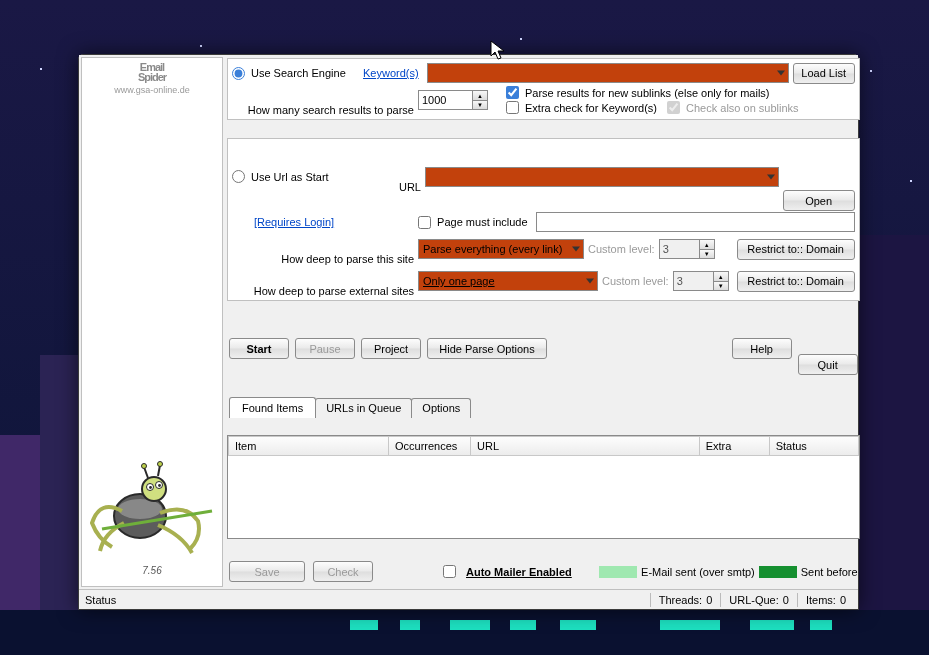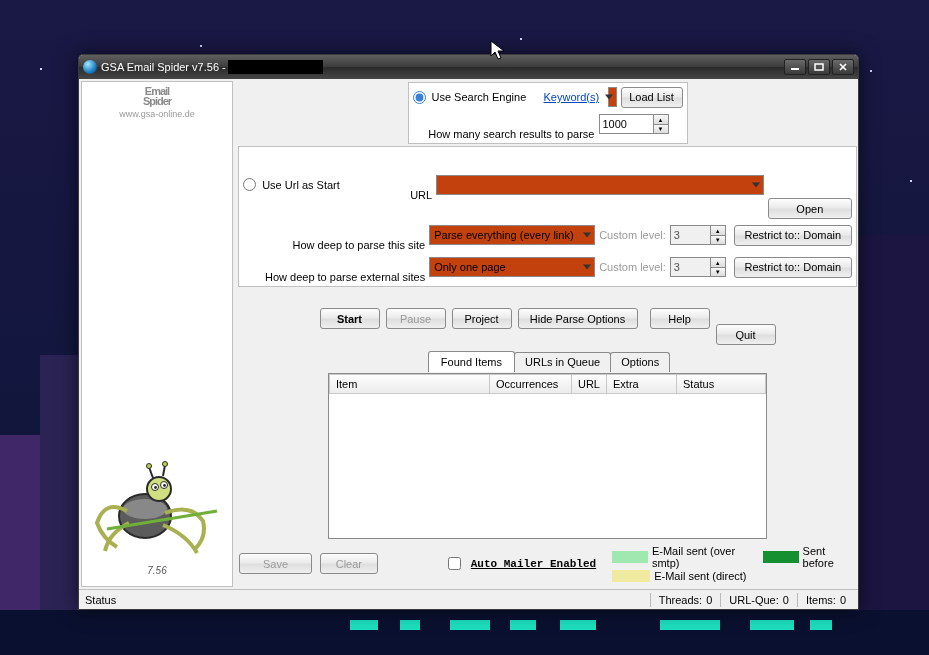--- a/index.html
+++ b/index.html
@@ -21,21 +21,21 @@
   .title-spacer { flex:1; }
   .winbtns { display:flex; gap:2px; }
   .winbtn { width:22px; height:16px; background:linear-gradient(#6a6a6a,#3a3a3a); border:1px solid #222; border-radius:2px; color:#fff; display:flex; align-items:center; justify-content:center; font-size:10px; cursor:pointer;}
   .winbody { flex:1; display:flex; flex-direction:column; background:#f0f0f0; padding:0; }
   .top-section { display:flex; }
   .sidebar { width:152px; background:#fff; border:1px solid #c0c0c0; margin:2px; display:flex; flex-direction:column; align-items:center; padding-top:4px;}
   .logo-text { font-family: Georgia, "Times New Roman", serif; font-weight:bold; font-size:36px; line-height:0.95; color:#8a8a8a; text-align:center; letter-spacing:-1px;}
   .logo-sub { font-size:9px; color:#9a9a9a; margin-top:2px;}
   .spider-drawing { margin-top:auto; margin-bottom:4px; width:140px; height:110px; position:relative;}
   .version-label { font-size:10px; color:#555; margin-bottom:10px;font-style:italic;}
-  .main { flex:1; display:flex; flex-direction:column; padding:3px 0 3px 2px; gap:2px;align-items:center;}
+  .main { flex:1; display:flex; flex-direction:column; padding:3px 0 3px 2px; gap:18px;}
   .panel { background:#fff; border:1px solid #c0c0c0; padding:3px 4px;}
   .row { display:flex; align-items:center; gap:4px; min-height:22px;}
   input[type=radio], input[type=checkbox]{ width:13px; height:13px; margin:0 2px 0 0; accent-color:#3a7fd9;}
   label { white-space:nowrap; }
   .link { color:#0046c8; text-decoration:underline; cursor:pointer;}
   .field { height:20px; border:1px solid #8a8a8a; background:#fff; padding:0 3px; }
   .dropdown { height:20px; border:1px solid #8a8a8a; background:#c2410c; display:flex; align-items:center; padding:0 2px 0 4px; position:relative; }
   .dropdown::after { content:""; position:absolute; right:3px; top:50%; width:0;height:0; border-left:4px solid transparent; border-right:4px solid transparent; border-top:5px solid #333; transform:translateY(-50%);}
   .spinner { display:flex; align-items:center;}
   .spinner input { width:54px; height:20px; border:1px solid #8a8a8a; border-right:none; padding:0 3px;}
@@ -84,44 +84,20 @@
   <div class="accent" style="left:400px;width:20px;"></div>
   <div class="accent" style="left:450px;width:40px;"></div>
   <div class="accent" style="left:510px;width:26px;"></div>
   <div class="accent" style="left:560px;width:36px;"></div>
   <div class="accent" style="left:660px;width:60px;"></div>
   <div class="accent" style="left:750px;width:44px;"></div>
   <div class="accent" style="left:810px;width:22px;"></div>
 </div>
 
 <div class="window">
-  <div class="titlebar">
-    <div class="title-icon"></div>
-    <div class="title-text">GSA Email Spider v7.56 - </div>
-    <div class="title-black"></div>
-    <div class="title-spacer"></div>
-    <div class="winbtns">
-      <div class="winbtn">
-          <svg width="10" height="8">
-            <rect x="1" y="5" width="8" height="2" fill="#fff"></rect>
-          </svg>
-        </div>
-      <div class="winbtn">
-          <svg width="10" height="8">
-            <rect x="1" y="1" width="8" height="6" fill="none" stroke="#fff" stroke-width="1.5"></rect>
-          </svg>
-        </div>
-      <div class="winbtn">
-          <svg width="10" height="8">
-            <line x1="2" y1="1" x2="8" y2="7" stroke="#fff" stroke-width="1.6"></line>
-            <line x1="8" y1="1" x2="2" y2="7" stroke="#fff" stroke-width="1.6"></line>
-          </svg>
-        </div>
-    </div>
-  </div>
 
   <div class="winbody">
     <div class="top-section" style="flex:1; min-height:0;">
       <div class="sidebar">
         <div class="logo-text">
           <div><span>Email</span></div>
           <div><span>Spider</span></div>
         </div>
         <div class="logo-sub">www.gsa-online.de</div>
         <div class="spider-drawing">
@@ -160,50 +136,70 @@
           <div class="row">
             <label class="lbl-right" style="width:182px;">How many search results to parse</label>
             <div class="spinner">
               <input type="text" value="1000" style="">
               <div class="spin-btns">
                   <div>▲</div>
                   <div>▼</div>
                 </div>
             </div>
             <div style="width:10px;"></div>
+            <div style="display:flex;flex-direction:column;gap:1px;">
+              <div class="row" style="min-height:14px;">
+                <input type="checkbox" checked="" style="">
+                <label>Parse results for new sublinks (else only for mails)</label>
+              </div>
+              <div class="row" style="min-height:14px;">
+                <input type="checkbox" style="">
+                <label>Extra check for Keyword(s)</label>
+                <input type="checkbox" checked="" disabled="" style="margin-left: 6px;">
+                <label class="disabled-text">Check also on sublinks</label>
+              </div>
+            </div>
           </div>
         </div>
 
         <div class="panel">
           <div class="row">
             <input type="radio" style="">
             <label style="width:108px;">Use Url as Start</label>
             <label class="lbl-right" style="width:58px;">URL</label>
             <div class="dropdown" style="flex:1;"></div>
-            <button class="btn" style="width:84px;margin-top:48px;">Open</button>
+            <button class="btn" style="width:72px;margin-top:48px;">Open</button>
+          </div>
+          <div class="row">
+            <div style="width:18px;"></div>
+            <span class="link">[Requires Login]</span>
+            <div style="flex:0 0 76px;"></div>
+            <input type="checkbox" style="">
+            <label>Page must include</label>
+            <input class="field" style="flex: 1 1 0%; margin-left: 4px;">
           </div>
           <div class="row">
             <label class="lbl-right" style="width:182px;">How deep to parse this site</label>
             <div class="dropdown" style="width:166px;">
                 <span>Parse everything (every link)</span>
               </div>
             <label class="disabled-text">Custom level:</label>
             <div class="spinner">
               <input class="disabled-box" type="text" style="width: 40px;" disabled="" value="3">
               <div class="spin-btns">
                   <div>▲</div>
                   <div>▼</div>
                 </div>
             </div>
             <div style="flex:1"></div>
             <button class="btn" style="width:118px;">Restrict to:: Domain</button>
           </div>
           <div class="row">
             <label class="lbl-right" style="width:182px;">How deep to parse external sites</label>
-            <div class="dropdown" style="width:166px;">
+            <div class="dropdown" style="width:180px;text-decoration:underline;">
                 <span>Only one page</span>
               </div>
             <label class="disabled-text">Custom level:</label>
             <div class="spinner">
               <input class="disabled-box" type="text" style="width: 40px;" disabled="" value="3">
               <div class="spin-btns">
                   <div>▲</div>
                   <div>▼</div>
                 </div>
             </div>
@@ -233,40 +229,36 @@
             <div class="th" style="width:82px;">Occurrences</div>
             <div class="th" style="flex:1;">URL</div>
             <div class="th" style="width:70px;">Extra</div>
             <div class="th" style="width:90px;">Status</div>
           </div>
           <div class="table-body"></div>
         </div>
 
         <div class="bottom-row">
           <button class="btn disabled" style="width:76px;">Save</button>
-          <button class="btn disabled" style="width:60px;">Clear</button>
+          <button class="btn disabled" style="width:60px;">Check</button>
           <div style="flex:0 0 54px;"></div>
           <input type="checkbox" style="">
-          <label style="font-weight:bold; text-decoration:underline;font-family:Liberation Mono, monospace;">Auto Mailer Enabled</label>
+          <label style="font-weight:bold; text-decoration:underline;">Auto Mailer Enabled</label>
           <div style="flex:1;"></div>
           <div style="display:flex;flex-direction:column;gap:1px;">
             <div style="display:flex;">
               <div class="legend">
                   <div class="legend-box" style="background:#9fe8b0;"></div>
                   <span>E-Mail sent (over smtp)</span>
                 </div>
               <div class="legend" style="margin-left:4px;">
                   <div class="legend-box" style="background:#159030;"></div>
                   <span>Sent before</span>
                 </div>
             </div>
-            <div class="legend">
-                <div class="legend-box" style="background:#f0eaa0;"></div>
-                <span>E-Mail sent (direct)</span>
-              </div>
           </div>
         </div>
 
       </div>
     </div>
 
     <div class="statusbar">
       <div class="status-section" style="padding-left:0;">
           <span>Status</span>
         </div>

